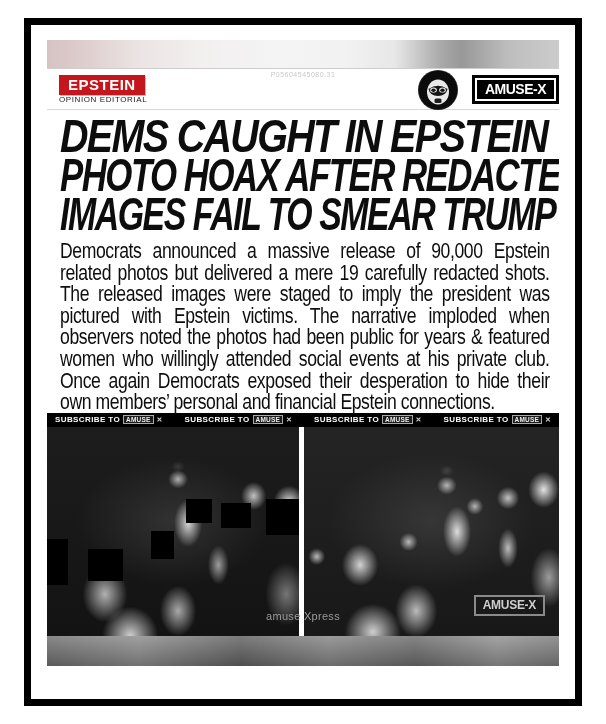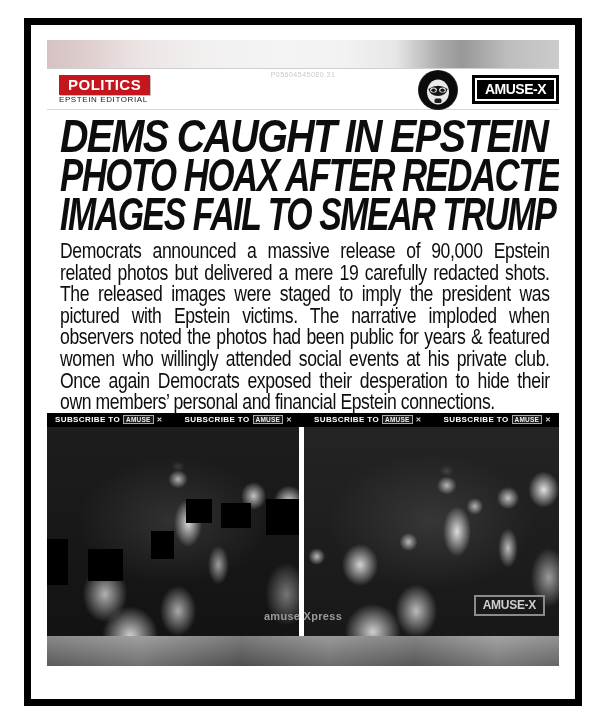--- a/index.html
+++ b/index.html
@@ -86,21 +86,21 @@
       linear-gradient(#242424,#181818);}
   .pdivider{width:5px;background:#fff;}
   .redact{position:absolute;background:#000;}
   .r1{left:0;top:112px;width:21px;height:46px;}
   .r2{left:41px;top:122px;width:35px;height:32px;}
   .r3{left:104px;top:104px;width:23px;height:28px;}
   .r4{left:139px;top:72px;width:26px;height:24px;}
   .r5{left:174px;top:76px;width:30px;height:25px;}
   .r6{left:219px;top:72px;width:33px;height:36px;}
   .wmark{position:absolute;left:50%;bottom:14px;transform:translateX(-50%);
-    color:#9a9a9a;font-size:11px;letter-spacing:.3px;white-space:nowrap;font-weight:bold;}
+    color:#9a9a9a;font-size:11px;letter-spacing:.3px;white-space:nowrap;}
   .pbadge{position:absolute;right:14px;bottom:20px;border:2px solid #8a8a8a;
     background:rgba(25,25,25,.6);color:#cfcfcf;font-weight:700;font-size:12px;
     letter-spacing:-.3px;padding:1px 7px 2px 7px;}
 
   
   .bottom-blur{height:30px;width:100%;
     background:
       linear-gradient(180deg, rgba(255,255,255,.18), rgba(0,0,0,.18)),
       linear-gradient(90deg,#6e6e6e 0%,#8b8b8b 18%,#606060 38%,#848484 55%,#6a6a6a 72%,#909090 88%,#7b7b7b 100%);}
 </style>
@@ -108,23 +108,23 @@
 <body>
 
 <div class="page">
   <div class="frame">
     <div class="content">
 
       <div class="top-blur"></div>
 
       <div class="hdr">
         <div class="politics">
-          <span>POLITICS</span>
+          <span>EPSTEIN</span>
         </div>
-        <div class="opinion">EPSTEIN EDITORIAL</div>
+        <div class="opinion">OPINION EDITORIAL</div>
         <div class="faintid">P05604545080.31</div>
         <div class="avatar">
           <svg width="38" height="38" viewBox="0 0 38 38">
             <circle cx="19" cy="19" r="19" fill="#0b0b0b"></circle>
             <ellipse cx="19" cy="21" rx="11" ry="12.5" fill="#e9e9e9"></ellipse>
             <path d="M9.5 18 Q19 11.5 28.5 18 Q27 25 19 25 Q11 25 9.5 18 Z" fill="#141414"></path>
             <ellipse cx="14.5" cy="19" rx="3.4" ry="2.6" fill="#e9e9e9"></ellipse>
             <ellipse cx="23.5" cy="19" rx="3.4" ry="2.6" fill="#e9e9e9"></ellipse>
             <ellipse cx="14.5" cy="19.2" rx="2.2" ry="1.7" fill="#161616"></ellipse>
             <ellipse cx="23.5" cy="19.2" rx="2.2" ry="1.7" fill="#161616"></ellipse>

